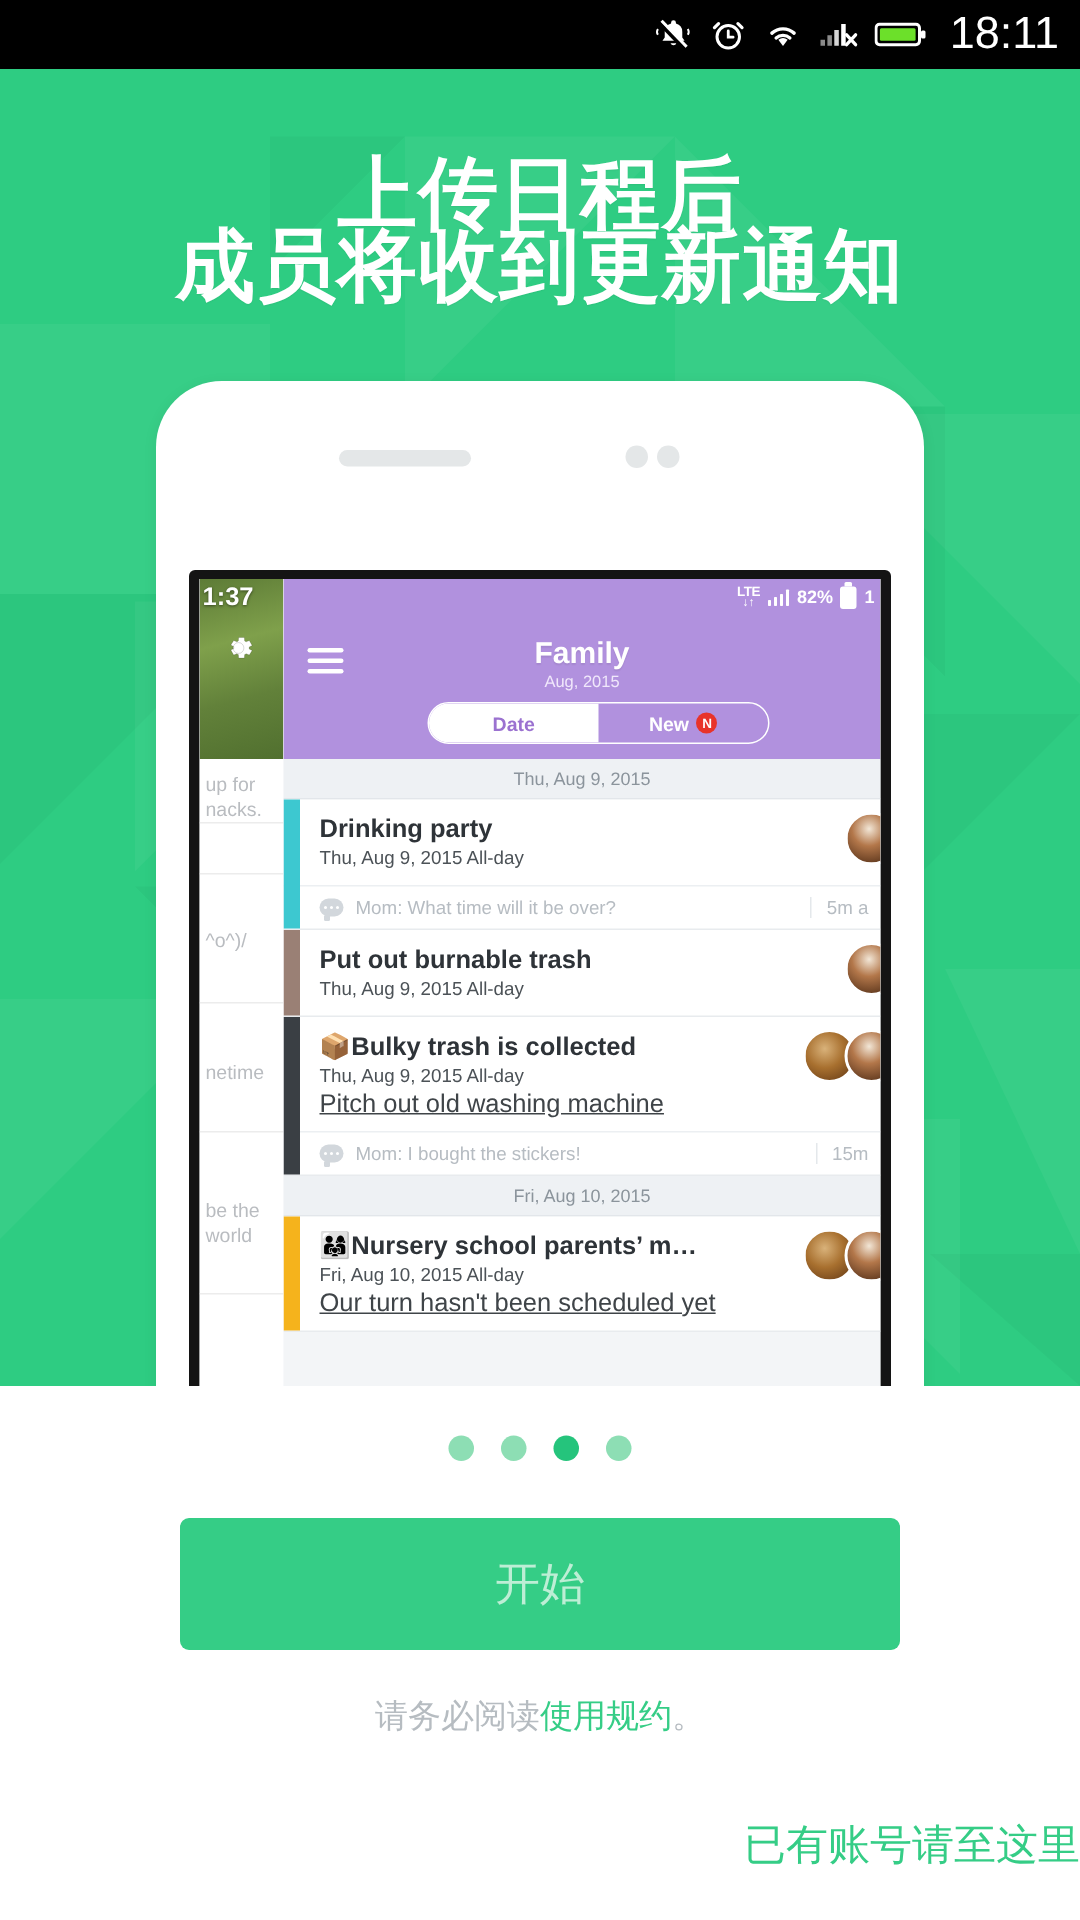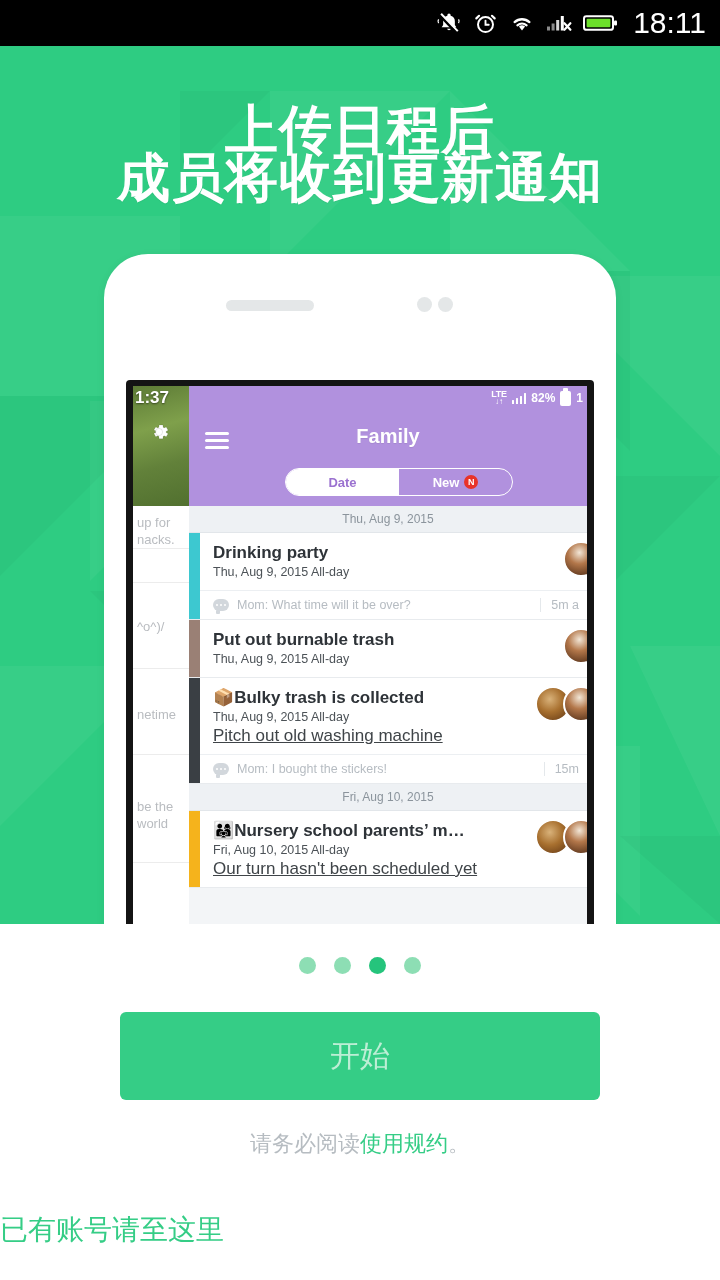--- a/index.html
+++ b/index.html
@@ -164,21 +164,21 @@
     cursor:pointer; font-family:"Liberation Sans",sans-serif;
   }
 
   .terms {
     position:absolute; left:0; top:205px; width:720px; text-align:center;
     font-size:22px; color:#b6bcc1; line-height:30px;
   }
   .terms a { color:#35cd86; text-decoration:none; }
 
   .signin {
-    position:absolute; left:0; top:288px; width:720px; text-align:left;
+    position:absolute; left:0; top:288px; width:720px; text-align:right;
     font-size:28px; color:#35cd86; text-decoration:none; line-height:36px;
   }
 </style>
 </head>
 <body>
 
 <div id="root">
 
   <div class="statusbar">
     <span class="sb-icon">
@@ -298,20 +298,21 @@
               <span class="app-clock">1</span>
             </div>
 
             <div class="app-header">
               <div class="hamburger">
                 <span></span>
                   <span></span>
                   <span></span>
               </div>
               <div class="app-title">Family</div>
+              <div class="app-sub">Aug, 2015</div>
               <div class="segmented">
                 <div class="seg active">
                   <span>Date</span>
                 </div>
                 <div class="seg inactive">
                   <span>New</span>
                   <span class="newdot">N</span>
                 </div>
               </div>
             </div>

